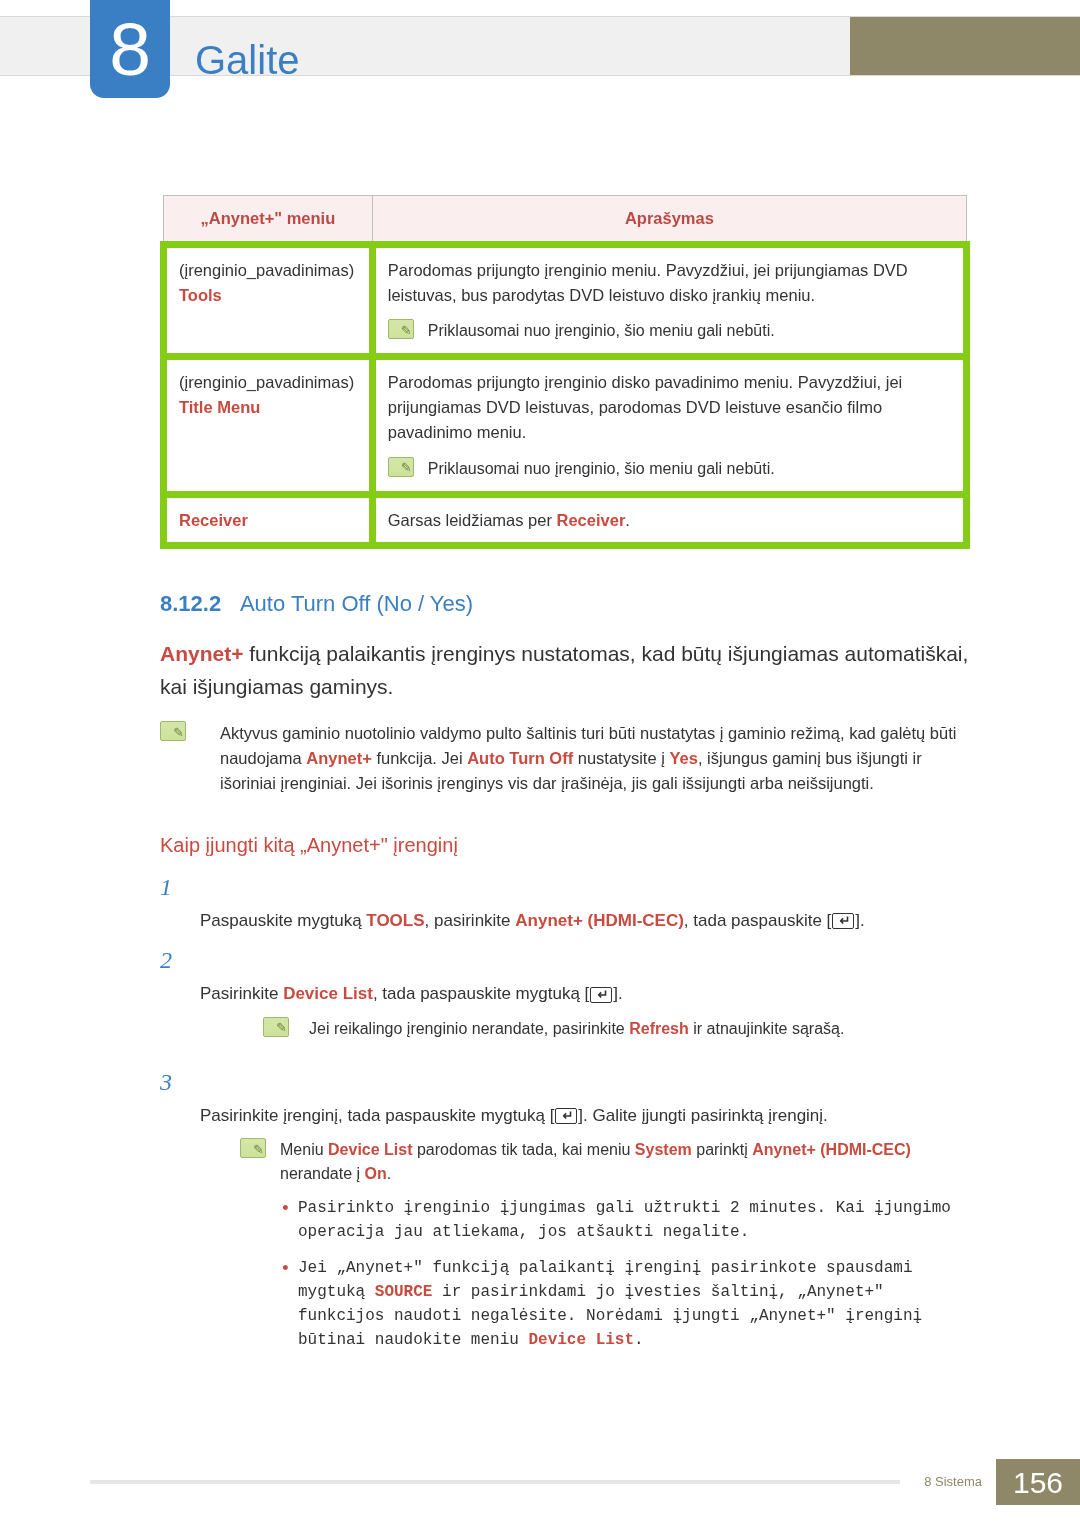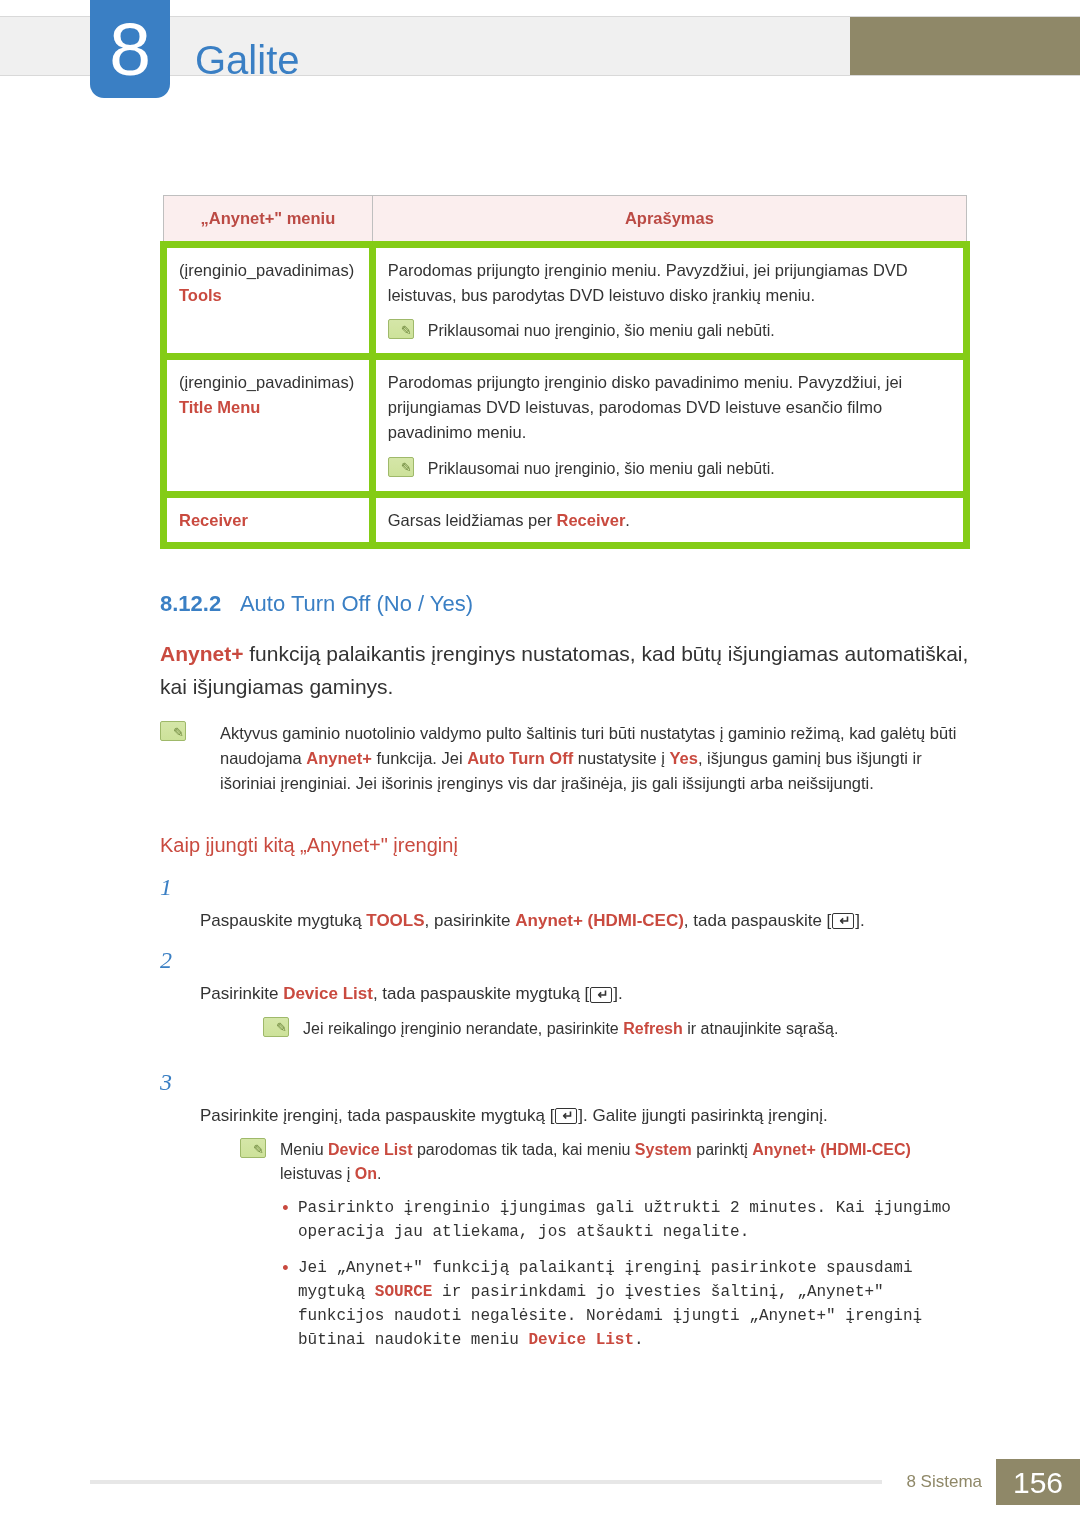--- a/index.html
+++ b/index.html
@@ -112,21 +112,21 @@
     margin: 0 1px;
   }
   .enter-icon::before {
     content: "↵";
     position: absolute;
     right: 3px; top: -3px;
     font-size: 13px;
     font-weight: bold;
   }
 
-  .sub-note { display: flex; gap: 14px; margin: 10px 0 14px 40px; align-items: flex-start; padding-left: 23px; }
+  .sub-note { display: flex; gap: 20px; margin: 10px 0 14px 40px; align-items: flex-start; padding-left: 23px; }
   .sub-note .note-text { font-size: 16px; }
 
   .sub-note-block { margin: 10px 0 10px 40px; }
   .sub-note-block .note-row-inner { display: flex; gap: 14px; align-items: flex-start; }
   .sub-note-block ul { list-style: none; margin-top: 10px; padding-left: 40px; }
   .sub-note-block ul li { position: relative; padding-left: 18px; margin-bottom: 12px; font-size: 16px; font-family: Liberation Mono, monospace; }
   .sub-note-block ul li::before {
     content: "•"; color: #c94a3f; position: absolute; left: 0; top: 0; font-size: 18px;
   }
 
@@ -138,21 +138,21 @@
   }
   .footer-strip {
     position: absolute; left: 90px; right: 0; top: 50%; height: 4px; background: #e7e7e7;
     transform: translateY(-50%);
   }
   .footer-label {
     position: relative;
     background: #fff;
     padding: 0 14px 0 24px;
     color: #8f8868;
-    font-size: 17px;
+    font-size: 13px;
   }
   .footer-pagebox {
     position: relative;
     background: #8f8868;
     color: #fff;
     font-size: 30px;
     width: 84px; height: 46px;
     display: flex; align-items: center; justify-content: center;
     margin-right: 0;
   }
@@ -251,21 +251,21 @@
       </div>
     </li>
     <li>
       <div class="step-num">3</div>
       <div class="step-body">
         <span>Pasirinkite įrenginį, tada paspauskite mygtuką [</span><span class="enter-icon"></span><span>]. Galite įjungti pasirinktą įrenginį.</span>
         <div class="sub-note-block">
           <div class="note-row-inner">
             <div class="note-icon"></div>
             <div class="note-text">
-              <span>Meniu </span><span class="red">Device List</span><span> parodomas tik tada, kai meniu </span><span class="red">System</span><span> parinktį </span><span class="red">Anynet+ (HDMI-CEC)</span><span> leistuvas į </span><span class="red">On</span><span>.</span>
+              <span>Meniu </span><span class="red">Device List</span><span> parodomas tik tada, kai meniu </span><span class="red">System</span><span> parinktį </span><span class="red">Anynet+ (HDMI-CEC)</span><span> nerandate į </span><span class="red">On</span><span>.</span>
             </div>
           </div>
           <ul>
             <li>
               <span>Pasirinkto įrenginio įjungimas gali užtrukti 2 minutes. Kai įjungimo operacija jau atliekama, jos atšaukti negalite.</span>
             </li>
             <li>
               <span>Jei „Anynet+" funkciją palaikantį įrenginį pasirinkote spausdami mygtuką </span><span class="red">SOURCE</span><span> ir pasirinkdami jo įvesties šaltinį, „Anynet+" funkcijos naudoti negalėsite. Norėdami įjungti „Anynet+" įrenginį būtinai naudokite meniu </span><span class="red">Device List</span><span>.</span>
             </li>
           </ul>

